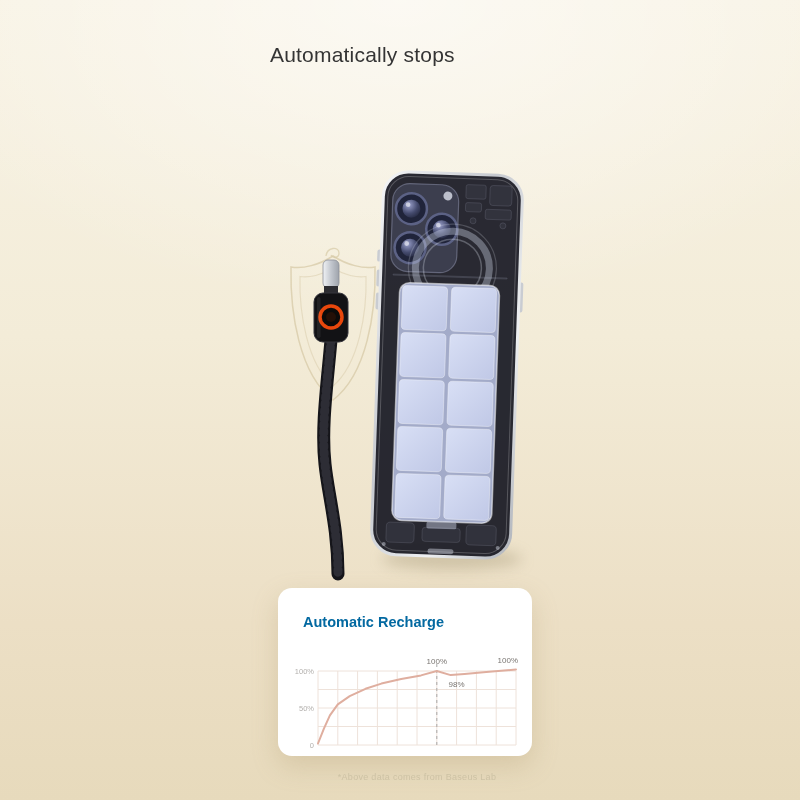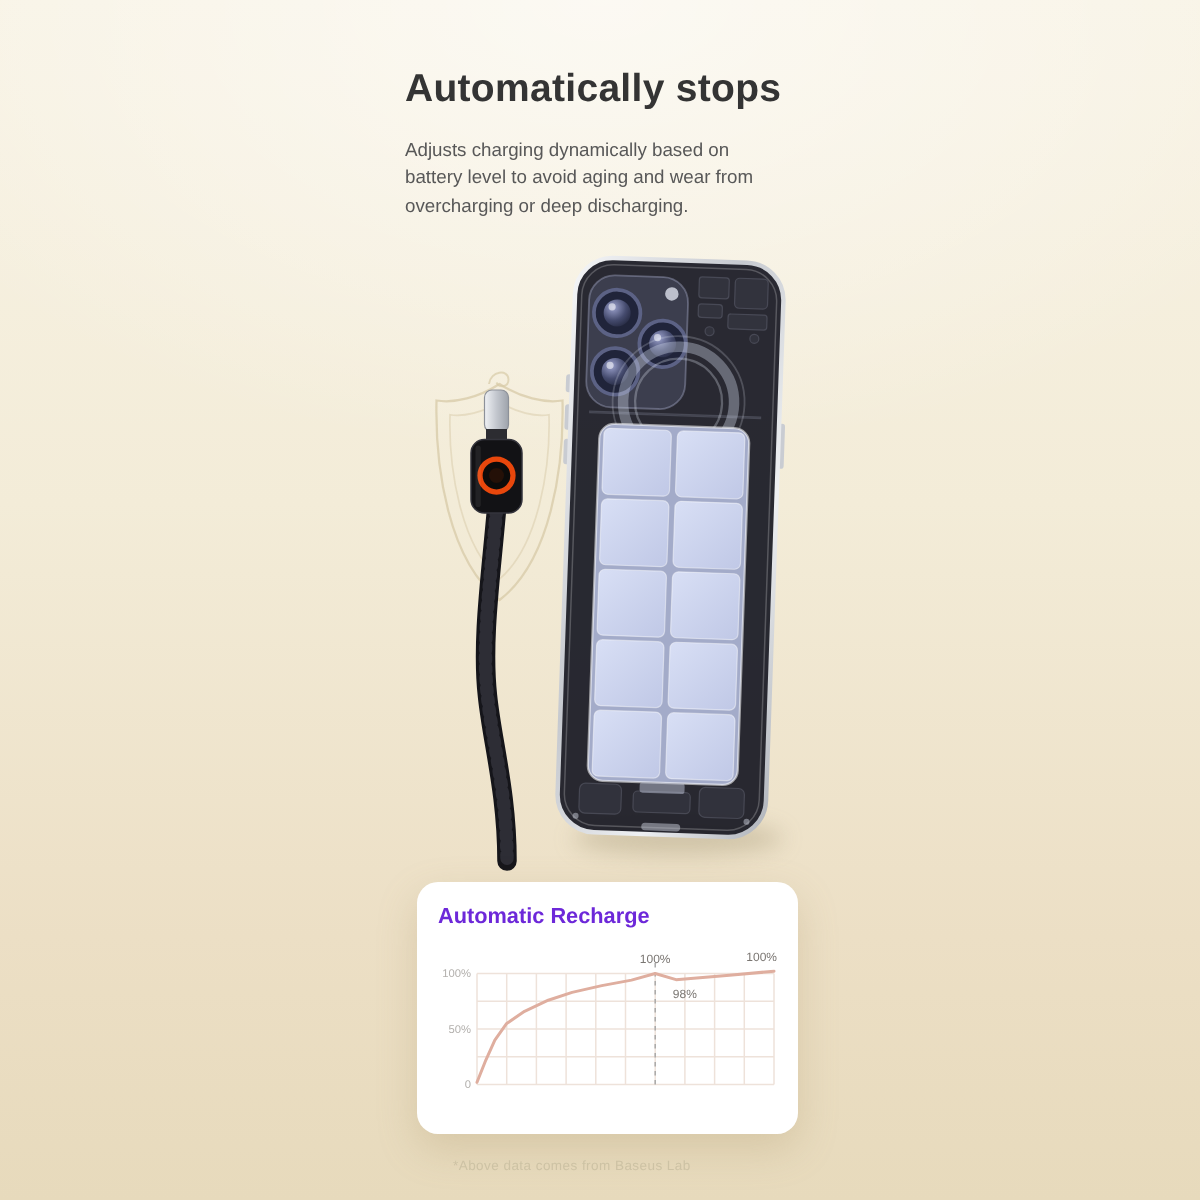--- a/index.html
+++ b/index.html
@@ -5,53 +5,52 @@
   html,body{margin:0;padding:0;background:#fff;}
   .canvas{
     position:relative;width:800px;height:800px;overflow:hidden;
     background:
       radial-gradient(120% 70% at 50% 0%, rgba(255,255,255,0.55) 0%, rgba(255,255,255,0) 55%),
       linear-gradient(180deg,#f8f3e5 0%,#f3ecd8 42%,#ecdfc5 78%,#e7dabc 100%);
     font-family:"Liberation Sans", sans-serif;
   }
   
   .copy{position:absolute;left:270px;top:42px;width:260px;}
-  .title{margin:0;font-size:26px;line-height:1.28;font-weight:700;color:#343434;letter-spacing:0.2px;}
+  .title{margin:0;font-size:21px;line-height:1.28;font-weight:400;color:#343434;letter-spacing:0.2px;}
   .title .line{display:block;}
   .desc{margin:16px 0 0 0;width:238px;font-size:12.5px;line-height:1.45;color:#585858;}
   
   .phone-shadow{position:absolute;left:382px;top:548px;width:140px;height:22px;border-radius:50%;
     background:rgba(140,125,90,0.30);filter:blur(7px);}
   .phone-wrap{position:absolute;left:376px;top:172px;width:142px;height:386px;transform:rotate(2deg);}
   .phone-wrap svg{overflow:visible;display:block;}
   
   .cable-wrap{position:absolute;left:258px;top:236px;width:150px;height:340px;}
   .cable-wrap svg{overflow:visible;display:block;}
   
   .card{position:absolute;left:278px;top:588px;width:254px;height:168px;box-sizing:border-box;
     background:#ffffff;border-radius:14px;box-shadow:0 10px 26px rgba(168,148,105,0.28);
     padding:14px 12px 8px 14px;}
-  .card-title{margin:0;font-size:14.5px;font-weight:700;color:#6d28d9;line-height:1.32;}
+  .card-title{margin:11px;font-size:14.5px;font-weight:700;color:#0369a1;line-height:1.32;}
   .card-title .line{display:block;}
   .chart{margin-top:6px;}
   .chart text{font-family:"Liberation Sans", sans-serif;}
   
-  .footnote{position:absolute;left:302px;top:772px;width:230px;text-align:left;
+  .footnote{position:absolute;left:302px;top:772px;width:230px;text-align:center;
     font-size:9px;color:#cdc2a4;letter-spacing:0.3px;}
 </style>
 </head>
 <body>
 
 <div class="canvas">
 
   <div class="copy">
     <h1 class="title">
       <span class="line">Automatically stops</span>
     </h1>
-    <p class="desc">Adjusts charging dynamically based on battery level to avoid aging and wear from overcharging or deep discharging.</p>
   </div>
 
   <div class="phone-shadow"></div>
 
   <div class="phone-wrap">
     <svg viewBox="0 0 142 386" width="142" height="386">
       <defs>
         <linearGradient id="frameGrad" x1="0" y1="0" x2="1" y2="1">
           <stop offset="0" stop-color="#f4f5f7"></stop>
           <stop offset="0.4" stop-color="#c6c9cf"></stop>

